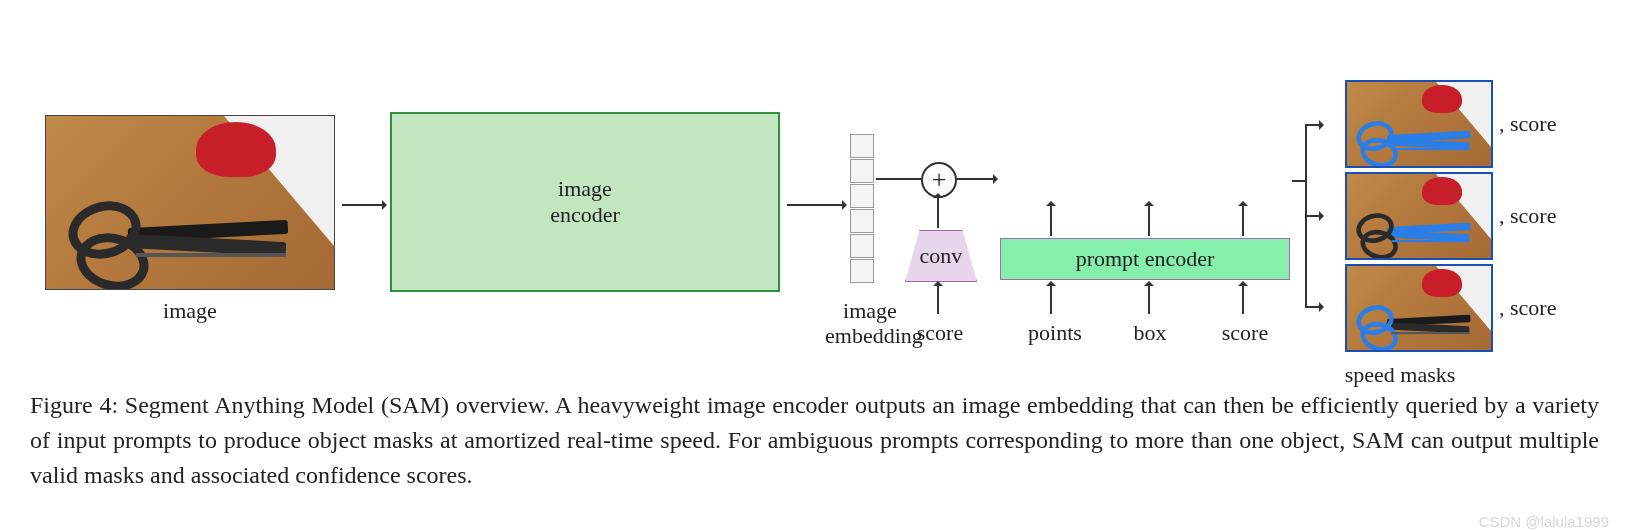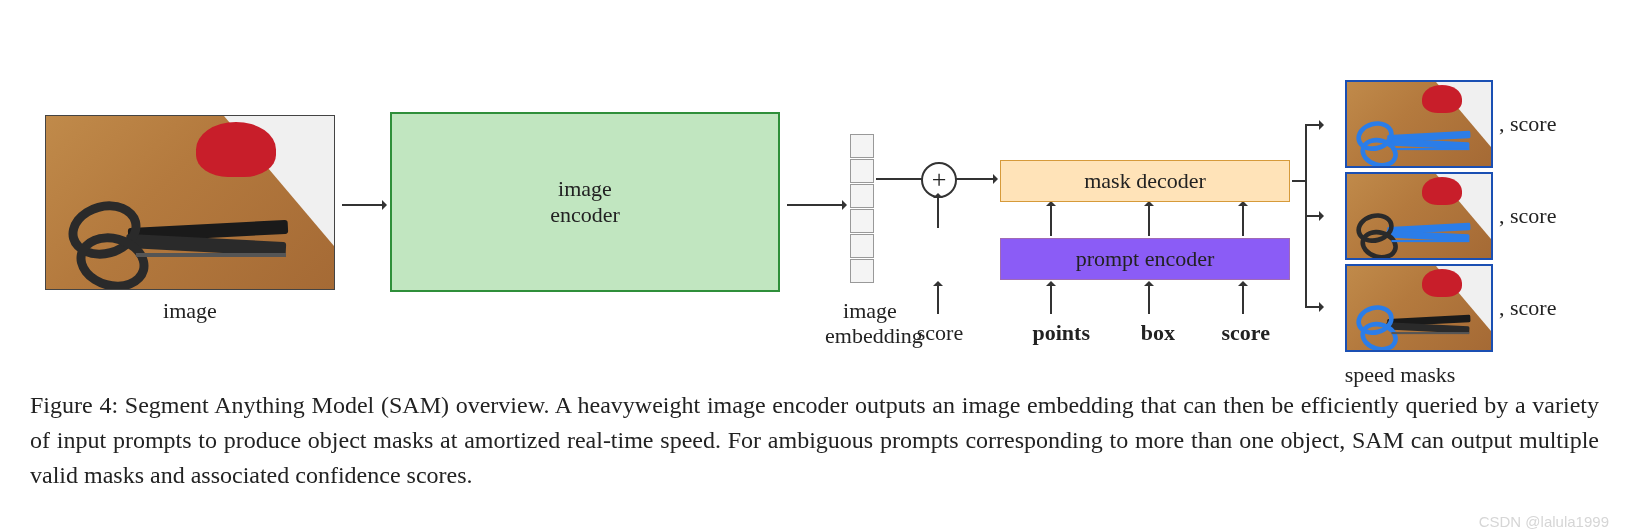--- a/index.html
+++ b/index.html
@@ -92,28 +92,28 @@
   .conv {
     left: 875px; top: 210px; width: 70px; height: 50px;
     background: #e8d5ed; border: 1.5px solid #a06ab5;
     clip-path: polygon(20% 0, 80% 0, 100% 100%, 0 100%);
     display:flex; align-items:center; justify-content:center;
   }
   .conv-label-mask { left:875px; top:300px; width:70px; text-align:center;}
   
   .prompt-enc {
     left: 970px; top: 218px; width: 290px; height: 42px;
-    background: #8b5cf6; border: 1.5px solid #a06ab5;
+    background: #86efac; border: 1.5px solid #a06ab5;
   }
   
   .mask-dec {
     left: 970px; top: 140px; width: 290px; height: 42px;
     background: #ffe3b8; border: 1.5px solid #d69a3a;
   }
-  .pe-in { position:absolute; top:300px; text-align:right;font-weight:bold; }
+  .pe-in { position:absolute; top:300px; text-align:center; }
   .pe-in.points { left: 990px; width: 70px;}
   .pe-in.box { left: 1095px; width: 50px;}
   .pe-in.text { left: 1190px; width: 50px;}
   
   .out-wrap { left: 1295px; top: 60px; width: 270px; }
   .out-row { display:flex; align-items:center; margin-bottom:4px;padding-left:20px; }
   .out-img {
     width: 148px; height: 88px; border: 2px solid #1a4fb3;
     background: linear-gradient(135deg, #c08a4a 0%, #b47a3e 40%, #a56a35 100%);
     position: relative; overflow:hidden; box-sizing:border-box;
@@ -189,41 +189,41 @@
   </div>
   <div class="abs emb-label" style="white-space:pre-line">image
 embedding</div>
 
   <div class="arrow h" style="left:846px; top:158px; width:46px;"></div>
 
   <div class="abs plus">+</div>
 
   <div class="arrow h r" style="left:925px; top:158px; width:38px;"></div>
 
+  <div class="abs conv">
+    <span>conv</span>
+  </div>
   <div class="arrow v u" style="left:907px; top:178px; height:30px;"></div>
   <div class="arrow v u" style="left:907px; top:266px; height:28px;"></div>
   <div class="abs conv-label-mask">score</div>
 
   <div class="block prompt-enc">
     <span>prompt encoder</span>
   </div>
   <div class="arrow v u" style="left:1020px; top:266px; height:28px;"></div>
   <div class="arrow v u" style="left:1118px; top:266px; height:28px;"></div>
   <div class="arrow v u" style="left:1212px; top:266px; height:28px;"></div>
   <div class="abs pe-in points">points</div>
   <div class="abs pe-in box">box</div>
   <div class="abs pe-in text">score</div>
 
   <div class="arrow v u" style="left:1020px; top:186px; height:30px;"></div>
   <div class="arrow v u" style="left:1118px; top:186px; height:30px;"></div>
   <div class="arrow v u" style="left:1212px; top:186px; height:30px;"></div>
 
-  <div class="block mask-dec">
-    <span>mask decoder</span>
-  </div>
 
   <div class="arrow h" style="left:1262px; top:160px; width:14px;"></div>
   <div class="arrow v" style="left:1275px; top:104px; height:113px;"></div>
   <div class="arrow h r" style="left:1275px; top:104px; width:14px;"></div>
   <div class="arrow h r" style="left:1275px; top:195px; width:14px;"></div>
   <div class="arrow h r" style="left:1275px; top:286px; width:14px;"></div>
   <div class="arrow v" style="left:1275px; top:217px; height:70px;"></div>
 
   <div class="abs out-wrap">
     <div class="out-row">

